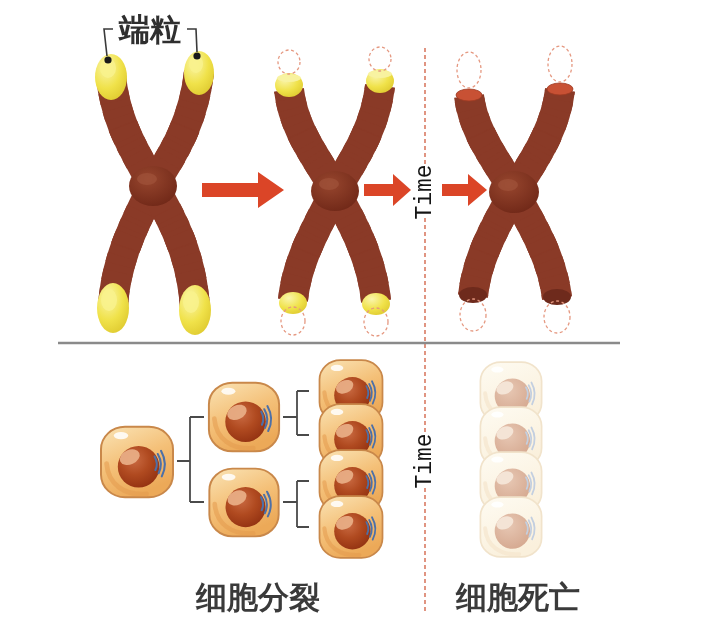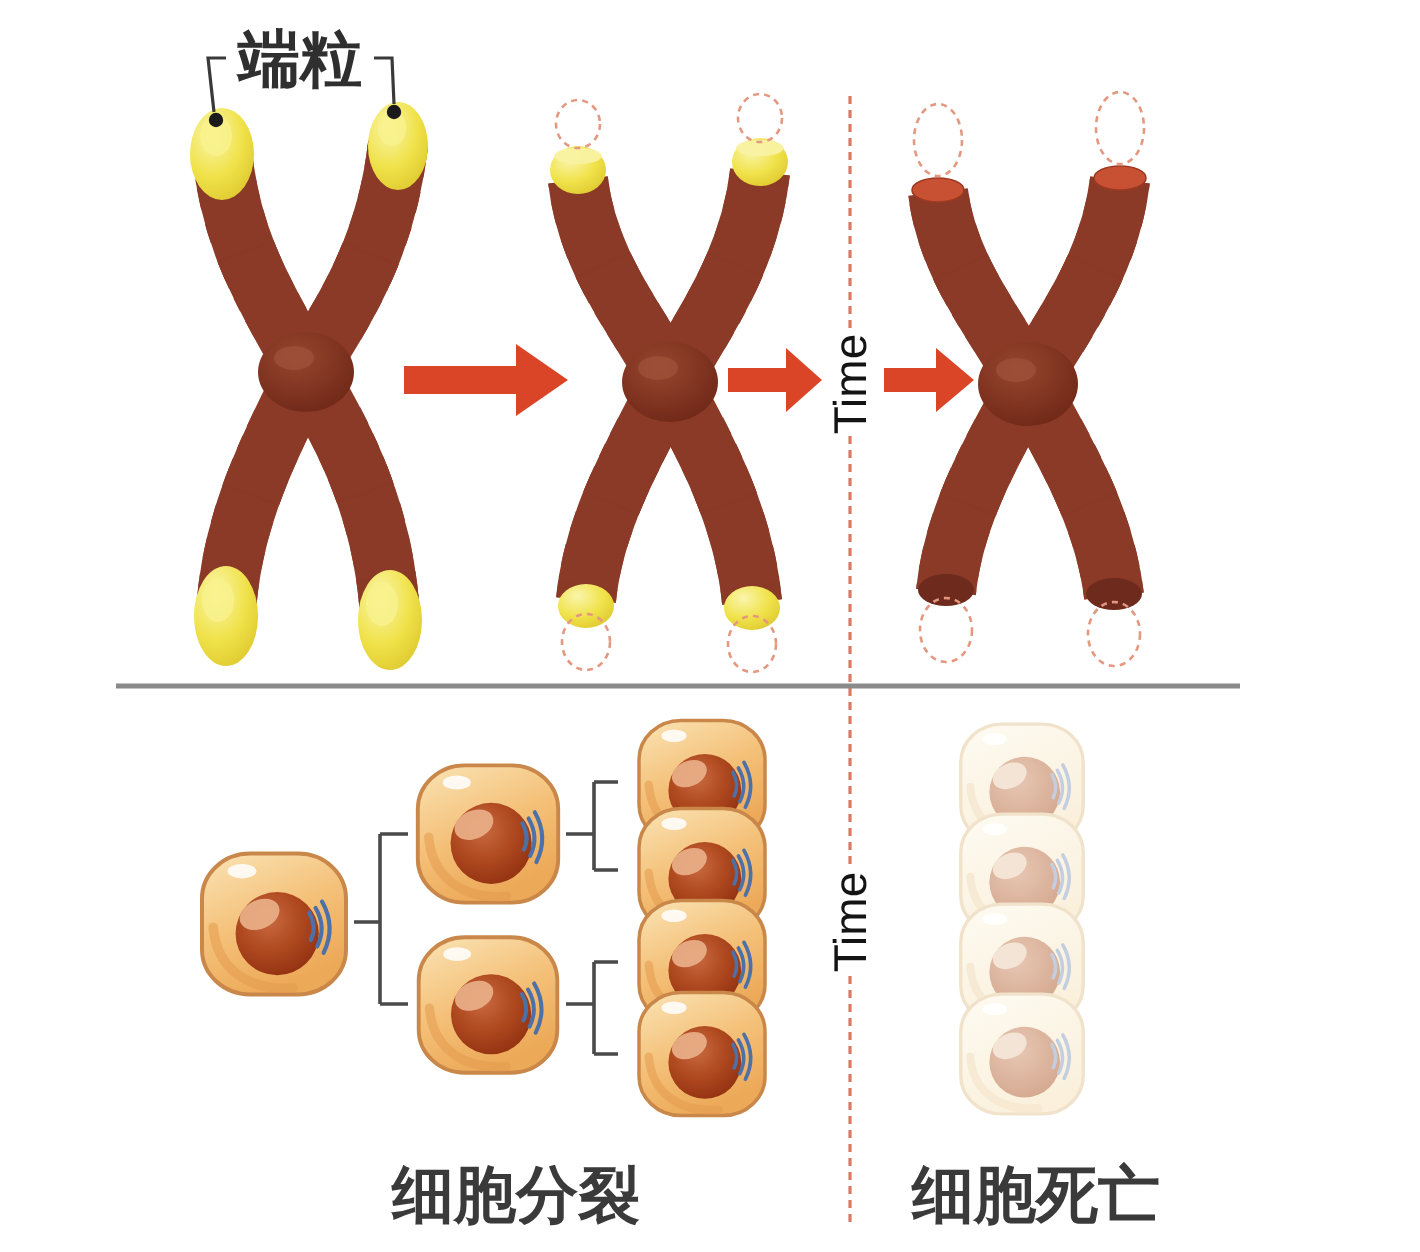--- a/index.html
+++ b/index.html
@@ -1,17 +1,17 @@
 <!DOCTYPE html>
 <html><head>
 <meta charset="utf-8">
 <style>
   html,body{margin:0;padding:0;background:#fff;}
   #stage{position:relative;width:710px;height:626px;background:#ffffff;overflow:hidden;
-         font-family:Liberation Sans, sans-serif;}
+         font-family:Liberation Mono, monospace;}
   svg{position:absolute;left:0;top:0;}
   
   .armBase{fill:none;stroke:#8A3A27;stroke-width:30;}
   .armLt{fill:none;stroke:#B5806A;stroke-width:30;stroke-dasharray:0 58 10 42 12 400;opacity:.9;}
   .armOr{fill:none;stroke:#DF7E31;stroke-width:30;stroke-dasharray:0 28 9 17 13 26 10 18 12 400;}
   .armDk{fill:none;stroke:#5F2217;stroke-width:30;stroke-dasharray:0 42 7 28 9 52 6 400;}
   .tipDash{fill:none;stroke:#E59880;stroke-width:1.3;stroke-dasharray:3 2.6;}
   .timeline{fill:none;stroke-width:1.6;stroke-dasharray:4 3;}
   .pointer{fill:none;stroke:#3a3a3a;stroke-width:1.6;}
   .bracket{fill:none;stroke:#4a4a4a;stroke-width:1.8;}

